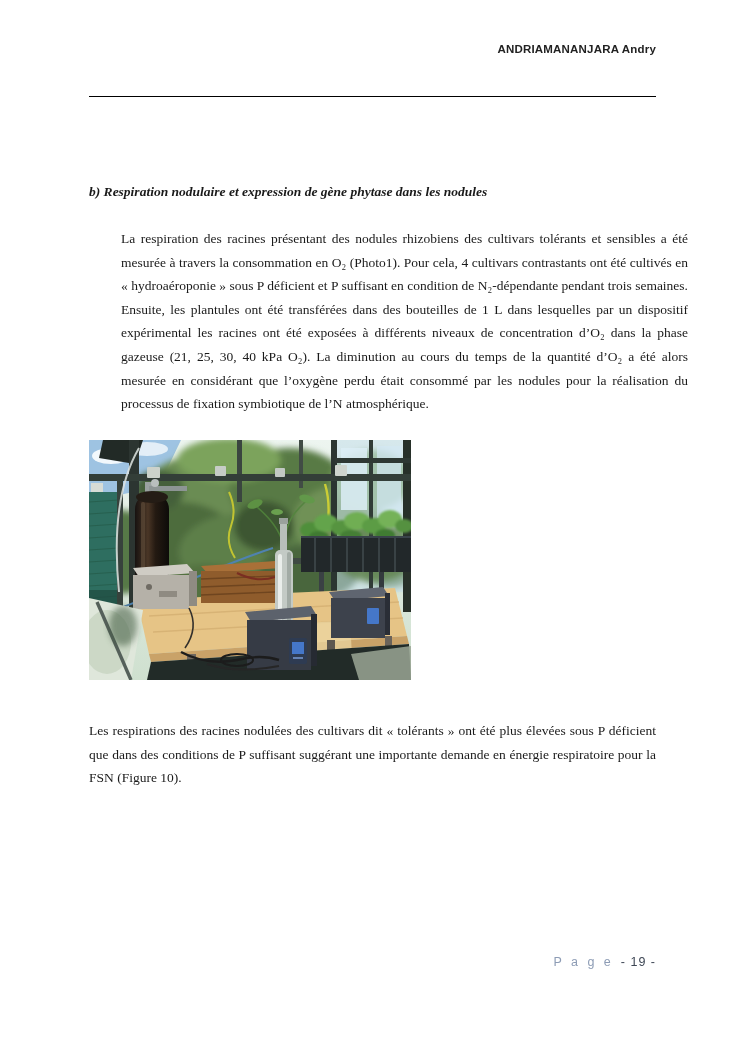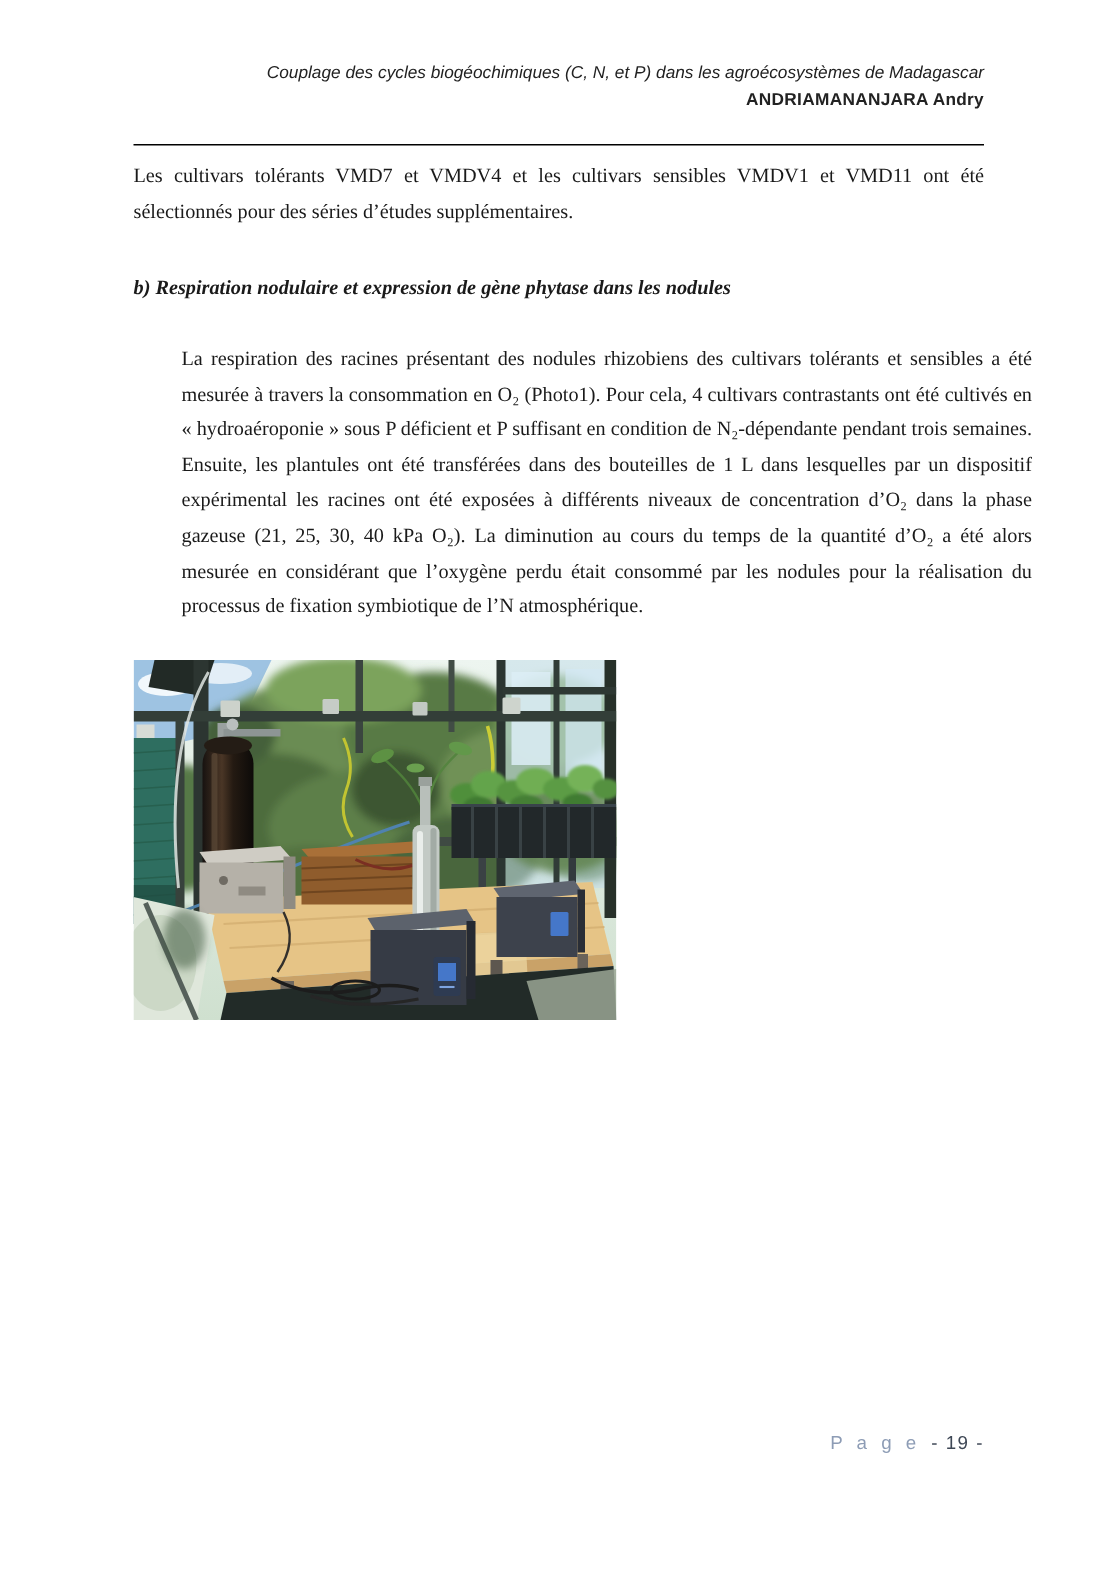--- a/index.html
+++ b/index.html
@@ -73,26 +73,24 @@
   }
   .footer .page-word { color: #8d9cb5; letter-spacing: 3px; }
   .footer .page-number { color: #3e4755; margin-left: 7px; letter-spacing: 1px; text-align: right; }
 </style>
 </head>
 <body>
 
 <div class="page">
 
   <div class="header">
-    <div class="l1">Couplage des cycles biogéochimiques (C, N, et P) dans les agroécosystèmes de Madagascar</div>
     <div class="l3">ANDRIAMANANJARA Andry</div>
   </div>
   <div class="header-rule"></div>
 
-  <div class="para p1">Les cultivars tolérants VMD7 et VMDV4 et les cultivars sensibles VMDV1 et VMD11 ont été sélectionnés pour des séries d’études supplémentaires.</div>
 
   <div class="section-heading">b) Respiration nodulaire et expression de gène phytase dans les nodules</div>
 
   <div class="para p2">La respiration des racines présentant des nodules rhizobiens des cultivars tolérants et sensibles a été mesurée à travers la consommation en O₂ (Photo1). Pour cela, 4 cultivars contrastants ont été cultivés en « hydroaéroponie » sous P déficient et P suffisant en condition de N₂-dépendante pendant trois semaines. Ensuite, les plantules ont été transférées dans des bouteilles de 1 L dans lesquelles par un dispositif expérimental les racines  ont été exposées à différents niveaux de concentration d’O₂ dans la phase gazeuse (21, 25, 30, 40 kPa O₂). La diminution au cours du temps de la quantité d’O₂  a été alors mesurée en considérant que l’oxygène perdu était consommé par les nodules pour la réalisation du processus de fixation symbiotique de l’N atmosphérique.</div>
 
   <div class="photo-frame">
     <svg width="322" height="240" viewBox="0 0 322 240" xmlns="http://www.w3.org/2000/svg">
       <defs>
         <filter id="b3" x="-20%" y="-20%" width="140%" height="140%">
             <feGaussianBlur stdDeviation="3"></feGaussianBlur>
@@ -295,18 +293,19 @@
       <g>
         <polygon points="0,158 54,170 42,240 0,240" fill="#dfe7db"></polygon>
         <ellipse cx="18" cy="202" rx="24" ry="32" fill="#c3d2bd" opacity="0.7"></ellipse>
         <line x1="8" y1="162" x2="42" y2="240" stroke="#55605a" stroke-width="3.4"></line>
         <ellipse cx="34" cy="186" rx="14" ry="20" fill="#3f5a40" opacity="0.55" filter="url(#b3)"></ellipse>
       </g>
     </svg>
   </div>
 
 
+  <div class="para p3">Les respirations des racines nodulées des cultivars dit « tolérants » ont été plus élevées sous P déficient que dans des conditions de P suffisant suggérant une importante demande en énergie respiratoire pour la FSN (Figure 10).</div>
 
   <div class="footer">
     <span class="page-word">P a g e</span><span class="page-number">- 19 -</span>
   </div>
 
 </div>
 
 </body></html>

